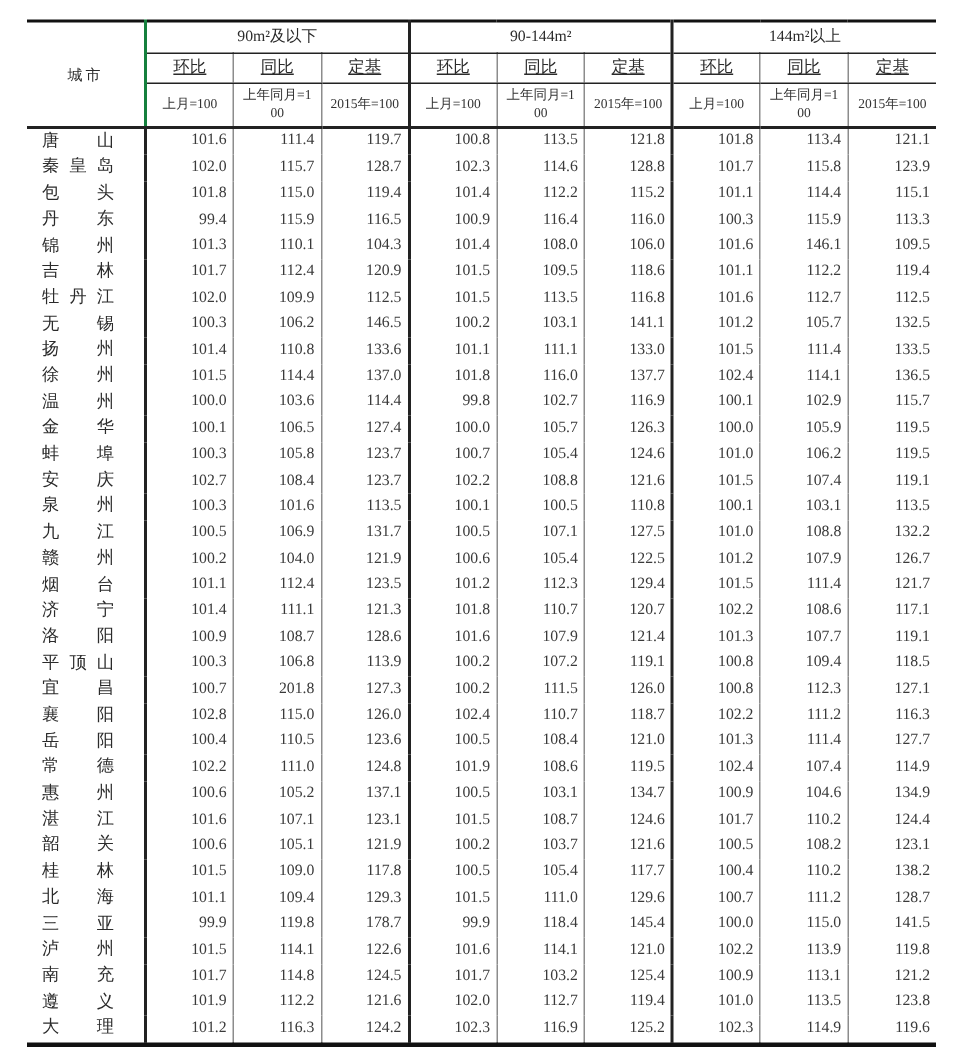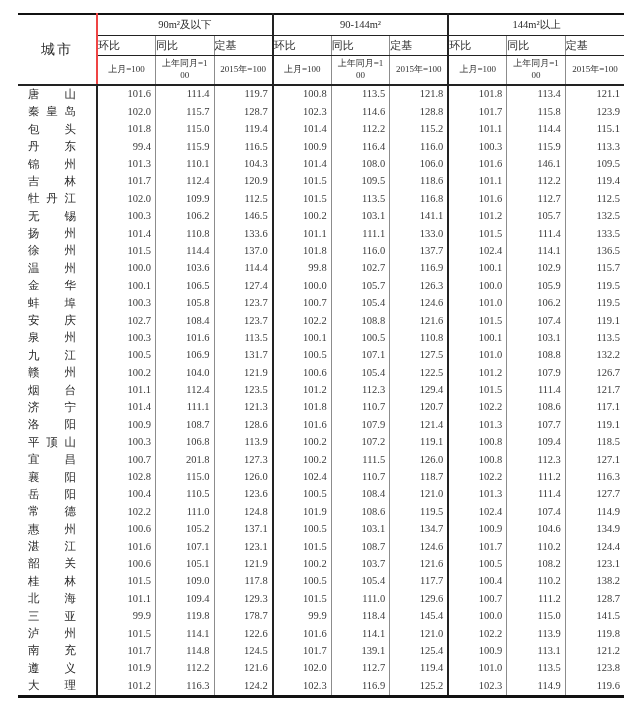--- a/index.html
+++ b/index.html
@@ -15,28 +15,28 @@
   }
   col.c-city{width:79px;}
   col.c-val{width:58.5px;}
   th,td{font-weight:normal;padding:0;vertical-align:middle;}
   
   tr.r1 th.grp{
     height:20px;font-size:10.5px;color:#2b2b2b;text-align:center;
     border-bottom:1px solid #222;border-left:2px solid #222;line-height:1.1;margin-left:44px;
   }
   th.city-h{
-    font-size:14px;color:#2b2b2b;text-align:center;
-    border-right:2px solid #ef4444;border-bottom:2px solid #222;
+    font-size:10px;color:#2b2b2b;text-align:center;
+    border-right:2px solid #15803d;border-bottom:2px solid #222;
     letter-spacing:2px;
   }
   
   tr.r2 th{
-    height:19px;font-size:11px;color:#2b2b2b;text-align:left;
-    border-bottom:1px solid #222;border-left:1px solid #8c8c8c;line-height:1.1;
+    height:19px;font-size:11px;color:#2b2b2b;text-align:center;
+    border-bottom:1px solid #222;border-left:1px solid #8c8c8c;line-height:1.1;text-decoration:underline;
   }
   tr.r2 th:nth-child(1),tr.r2 th:nth-child(4),tr.r2 th:nth-child(7){border-left:2px solid #222;}
   
   tr.r3 th{
     height:28px;font-size:9px;color:#333;text-align:center;
     border-bottom:2px solid #222;border-left:1px solid #8c8c8c;
     word-break:break-all;line-height:1.3;padding:0 5px;
   }
   tr.r3 th:nth-child(1),tr.r3 th:nth-child(4),tr.r3 th:nth-child(7){border-left:2px solid #222;}
   
@@ -652,21 +652,21 @@
     <td class="city-cell">
       <span class="city-name char-justify">
               <span>南</span>
               <span>充</span>
             </span>
     </td>
     <td>101.7</td>
     <td>114.8</td>
     <td>124.5</td>
     <td>101.7</td>
-    <td>139.1</td>
+    <td>103.2</td>
     <td>125.4</td>
     <td>100.9</td>
     <td>113.1</td>
     <td>121.2</td>
   </tr>
         <tr class="data-row">
     <td class="city-cell">
       <span class="city-name char-justify">
               <span>遵</span>
               <span>义</span>

